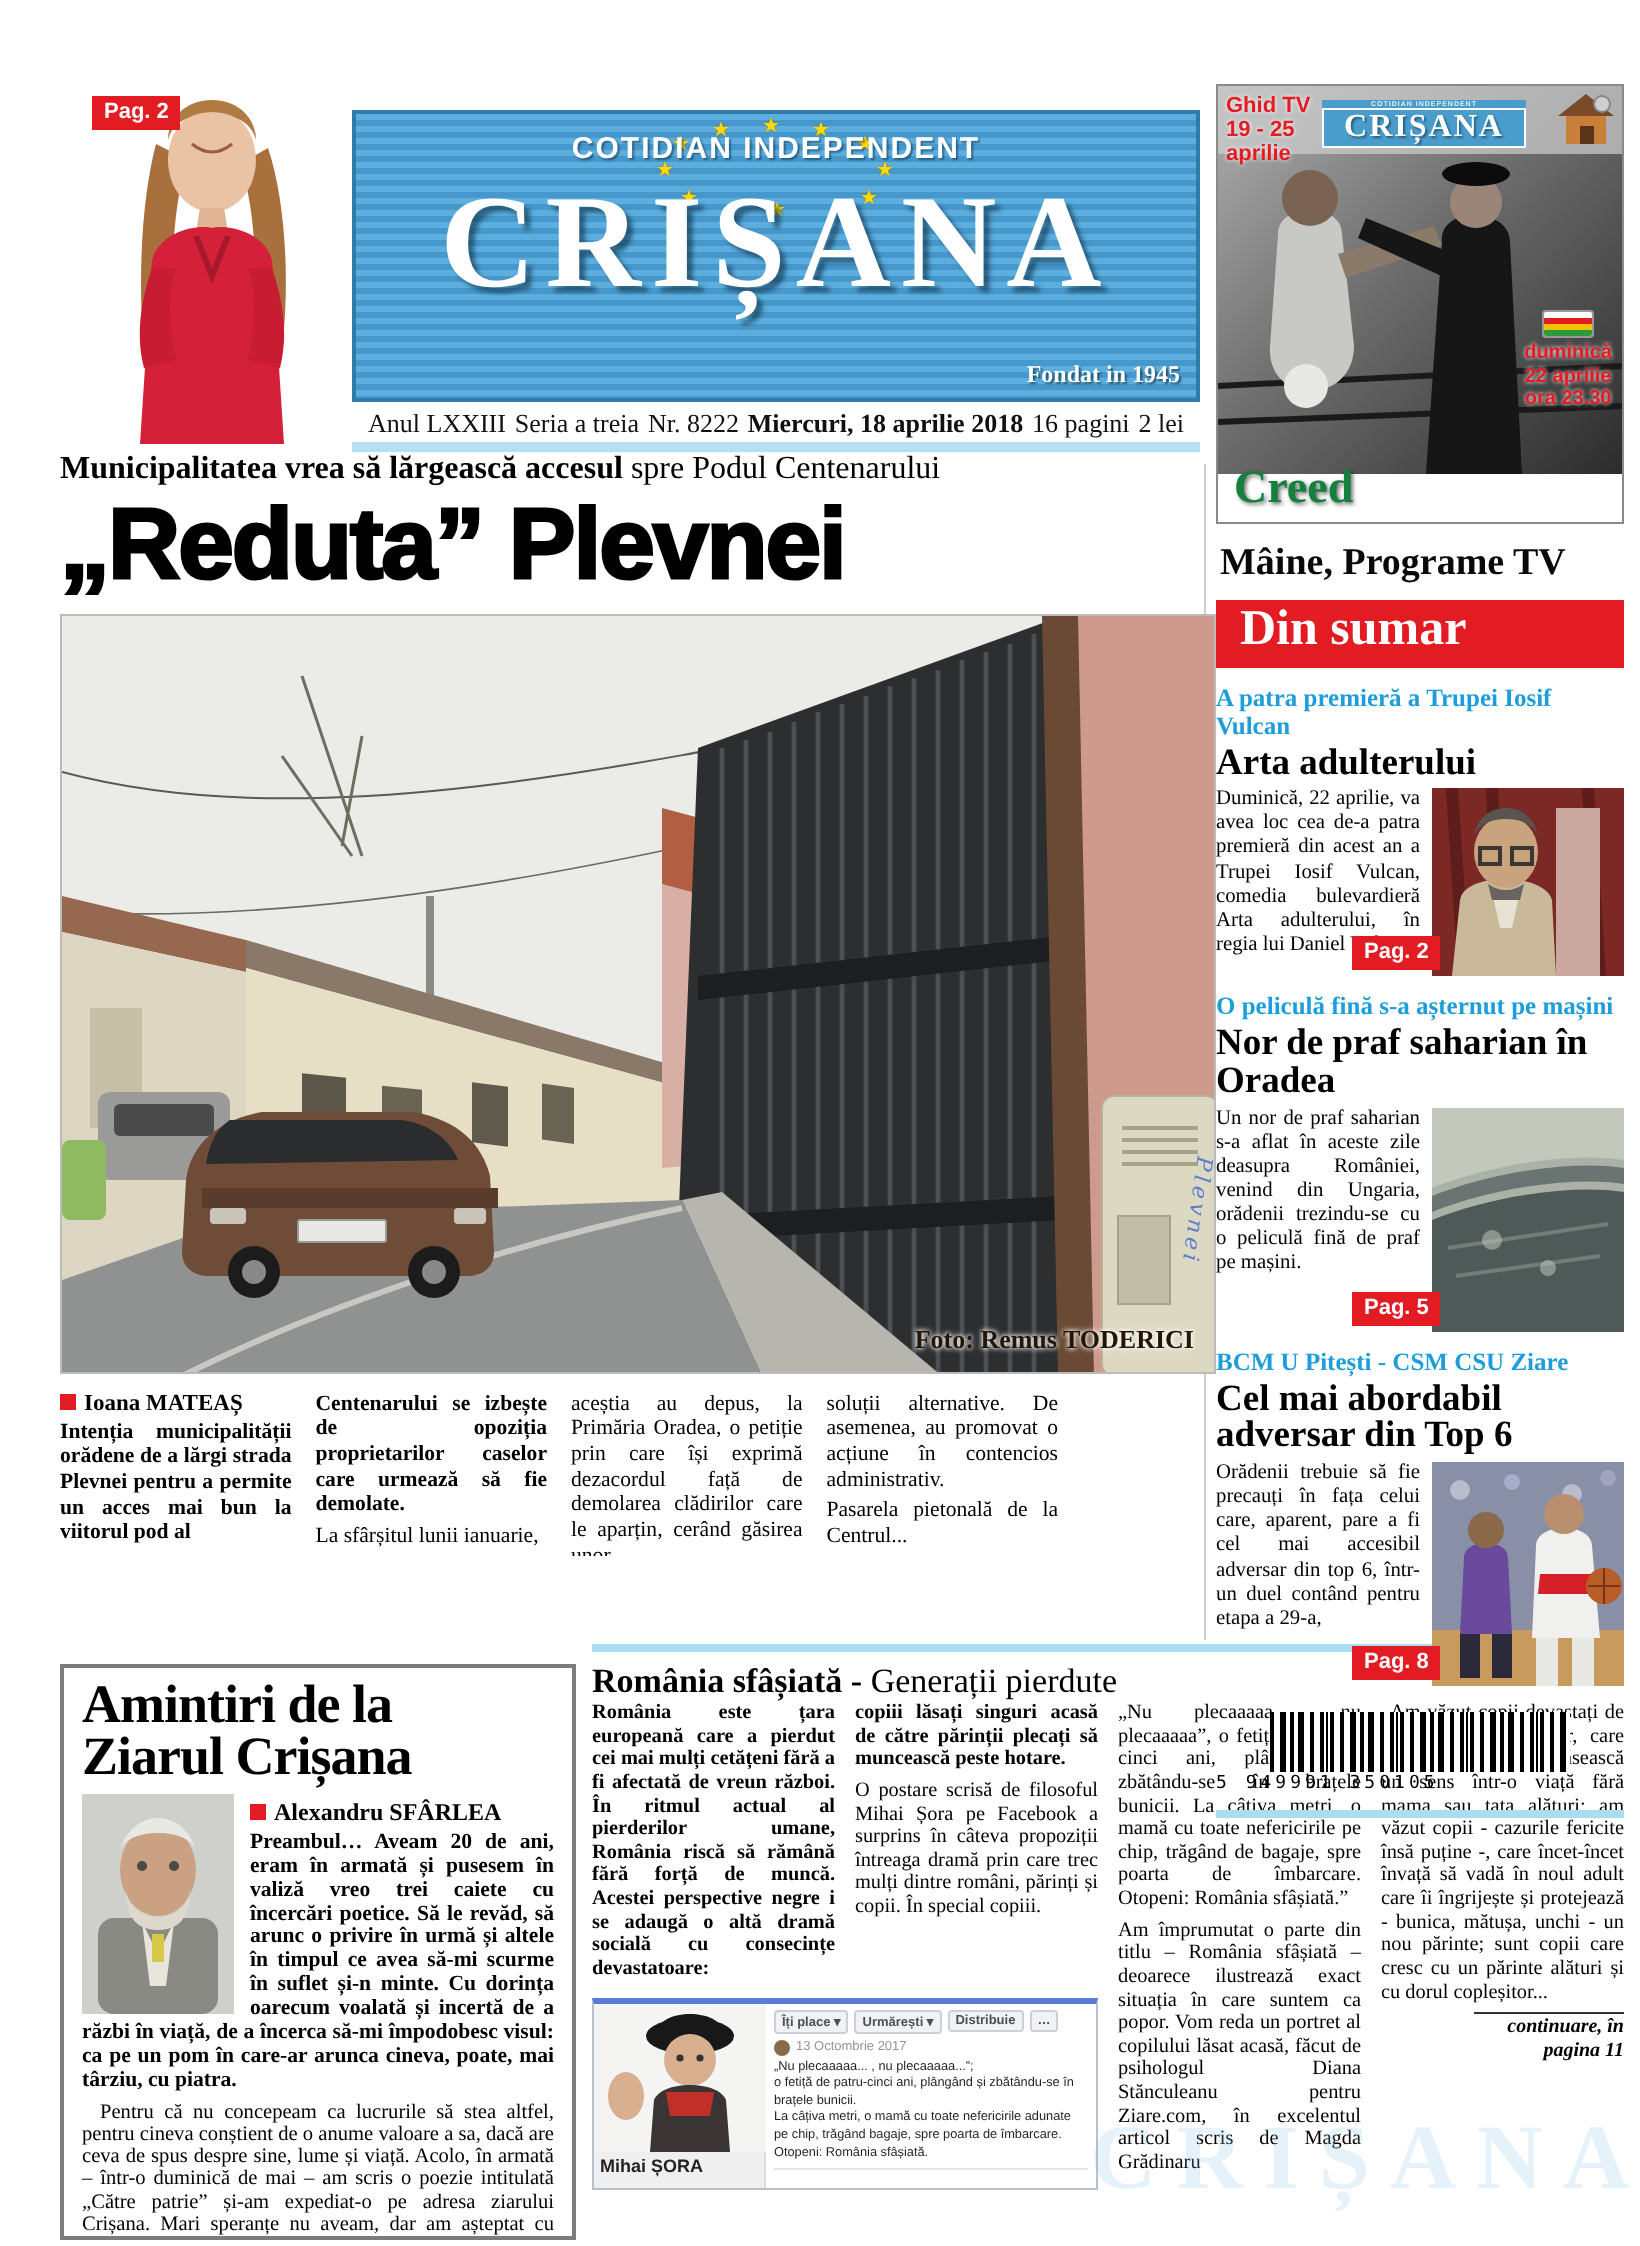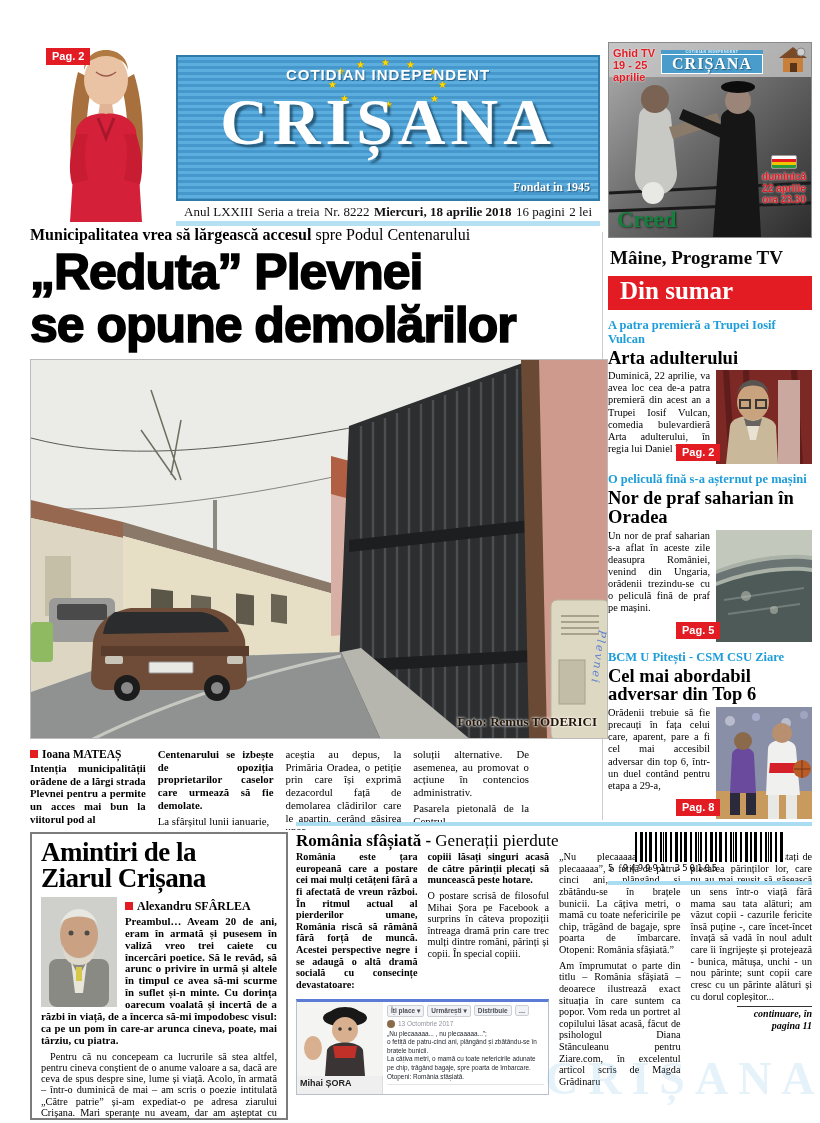--- a/index.html
+++ b/index.html
@@ -84,21 +84,21 @@
   .fb-btn { background:#f0f2f5; border:1px solid #ccd0d5; color:#4b4f56; font:bold 6.5px "Liberation Sans",sans-serif;
     padding:1px 3px; border-radius:2px; white-space:nowrap; }
   .fb-meta { display:flex; align-items:center; gap:3px; margin-top:3px; }
   .fb-avatar { width:8px; height:8px; border-radius:50%; background:#8a6a4a; }
   .fb-date { font:6.5px "Liberation Sans",sans-serif; color:#90949c; }
   .fb-text { font:6.4px/1.35 "Liberation Sans",sans-serif; color:#1d2129; margin-top:2px; }
   .fb-footer { display:flex; gap:10px; margin-top:3px; border-top:1px solid #e5e5e5; padding-top:2px; }
 
   
   .sidebar { position:absolute; left:608px; top:42px; width:204px; }
-  .tv-cover { position:relative; height:196px; border:1px solid #8a8a8a; overflow:hidden; }
+  .tv-cover { position:relative; height:220px; border:1px solid #8a8a8a; overflow:hidden; }
   .ghid { position:absolute; left:4px; top:4px; color:#e31b23; font:bold 11px/1.1 "Liberation Sans",sans-serif;
     text-shadow:0 0 2px #fff; z-index:3; }
   .mini-logo { position:absolute; left:52px; top:7px; width:102px; z-index:3; text-align:center; }
   .mini-tagline { font:bold 3.5px "Liberation Sans",sans-serif; color:#dff2fc; background:#4a9ccb; letter-spacing:.5px; }
   .mini-title { background:#4a9ccb; border:1px solid #fff; color:#fff; font:bold 16px/1.15 "Liberation Serif",serif;
     letter-spacing:1px; text-shadow:1px 1px 1px rgba(0,40,60,.5); }
   .house-icon { position:absolute; right:3px; top:3px; z-index:3; }
   .airing { position:absolute; right:5px; top:112px; z-index:3; text-align:center;
     color:#e31b23; font:bold 10px/1.15 "Liberation Sans",sans-serif; text-shadow:0 0 2px #fff; }
   .channel-logo { width:26px; height:14px; background:#fff; border-radius:2px; margin:0 auto 2px;
@@ -175,21 +175,20 @@
   </div>
 
   <div class="v-sep"></div>
 
   <div class="lead">
     <div class="lead-kicker">
       <span class="kb">Municipalitatea vrea să lărgească accesul</span><span> spre Podul Centenarului</span>
     </div>
     <div class="lead-headline">
       <div>„Reduta” Plevnei</div>
-      <div>se opune demolărilor</div>
     </div>
 
     <div class="photo-street">
       <svg width="578" height="380" viewBox="0 0 578 380">
         <rect width="578" height="380" fill="#ebece7"></rect>
         <path d="M0 78 C150 118 350 58 578 18" stroke="#5a5a55" stroke-width="1" fill="none"></path>
         <path d="M0 148 C200 158 400 88 578 58" stroke="#6a6a64" stroke-width="0.8" fill="none"></path>
         <path d="M120 30 L150 120 M150 60 L140 115 M110 70 L145 120" stroke="#6e6e60" stroke-width="1.5" fill="none"></path>
         <rect x="182" y="140" width="4" height="130" fill="#8a8a82"></rect>
 
@@ -310,21 +309,21 @@
     <p class="mem-body">Pentru că nu concepeam ca lucrurile să stea altfel, pentru cineva conștient de o anume valoare a sa, dacă are ceva de spus despre sine, lume și viață. Acolo, în armată – într-o duminică de mai – am scris o poezie intitulată „Către patrie” și-am expediat-o pe adresa ziarului Crișana. Mari speranțe nu aveam, dar am așteptat cu emoție vestea, prezumtiva, totuși, veste. I-am spus lui taică-meu să urmărească ziarul și, cum vede că a apărut poezia mea, să mi-l trimită la U.M. 01172, Bateria de artilerie, tunuri antitanc – Caransebeș, județul Caraș - Severin.</p>
 
   </div>
 
   <div class="hemo">
     <div class="hemo-kicker">
       <span class="kb">România sfâșiată -</span><span> Generații pierdute</span>
     </div>
     <div class="hemo-grid">
       <div class="hcol c1">
-        <p class="b">România este țara europeană care a postare cei mai mulți cetățeni fără a fi afectată de vreun război. În ritmul actual al pierderilor umane, România riscă să rămână fără forță de muncă. Acestei perspective negre i se adaugă o altă dramă socială cu consecințe devastatoare:</p>
+        <p class="b">România este țara europeană care a pierdut cei mai mulți cetățeni fără a fi afectată de vreun război. În ritmul actual al pierderilor umane, România riscă să rămână fără forță de muncă. Acestei perspective negre i se adaugă o altă dramă socială cu consecințe devastatoare:</p>
       </div>
       <div class="hcol c2">
         <p class="b">copiii lăsați singuri acasă de către părinții plecați să muncească peste hotare.</p>
         <p>O postare scrisă de filosoful Mihai Șora pe Facebook a surprins în câteva propoziții întreaga dramă prin care trec mulți dintre români, părinți și copii. În special copiii.</p>
       </div>
       <div class="hcol c3">
         <p>„Nu plecaaaaa...., nu plecaaaaa”, o fetiță de patru-cinci ani, plângând și zbătându-se în brațele bunicii. La câțiva metri, o mamă cu toate nefericirile pe chip, trăgând de bagaje, spre poarta de îmbarcare. Otopeni: România sfâșiată.”</p>
         <p>Am împrumutat o parte din titlu – România sfâșiată – deoarece ilustrează exact situația în care suntem ca popor. Vom reda un portret al copilului lăsat acasă, făcut de psihologul Diana Stănculeanu pentru Ziare.com, în excelentul articol scris de Magda Grădinaru</p>
       </div>
       <div class="hcol c4">

